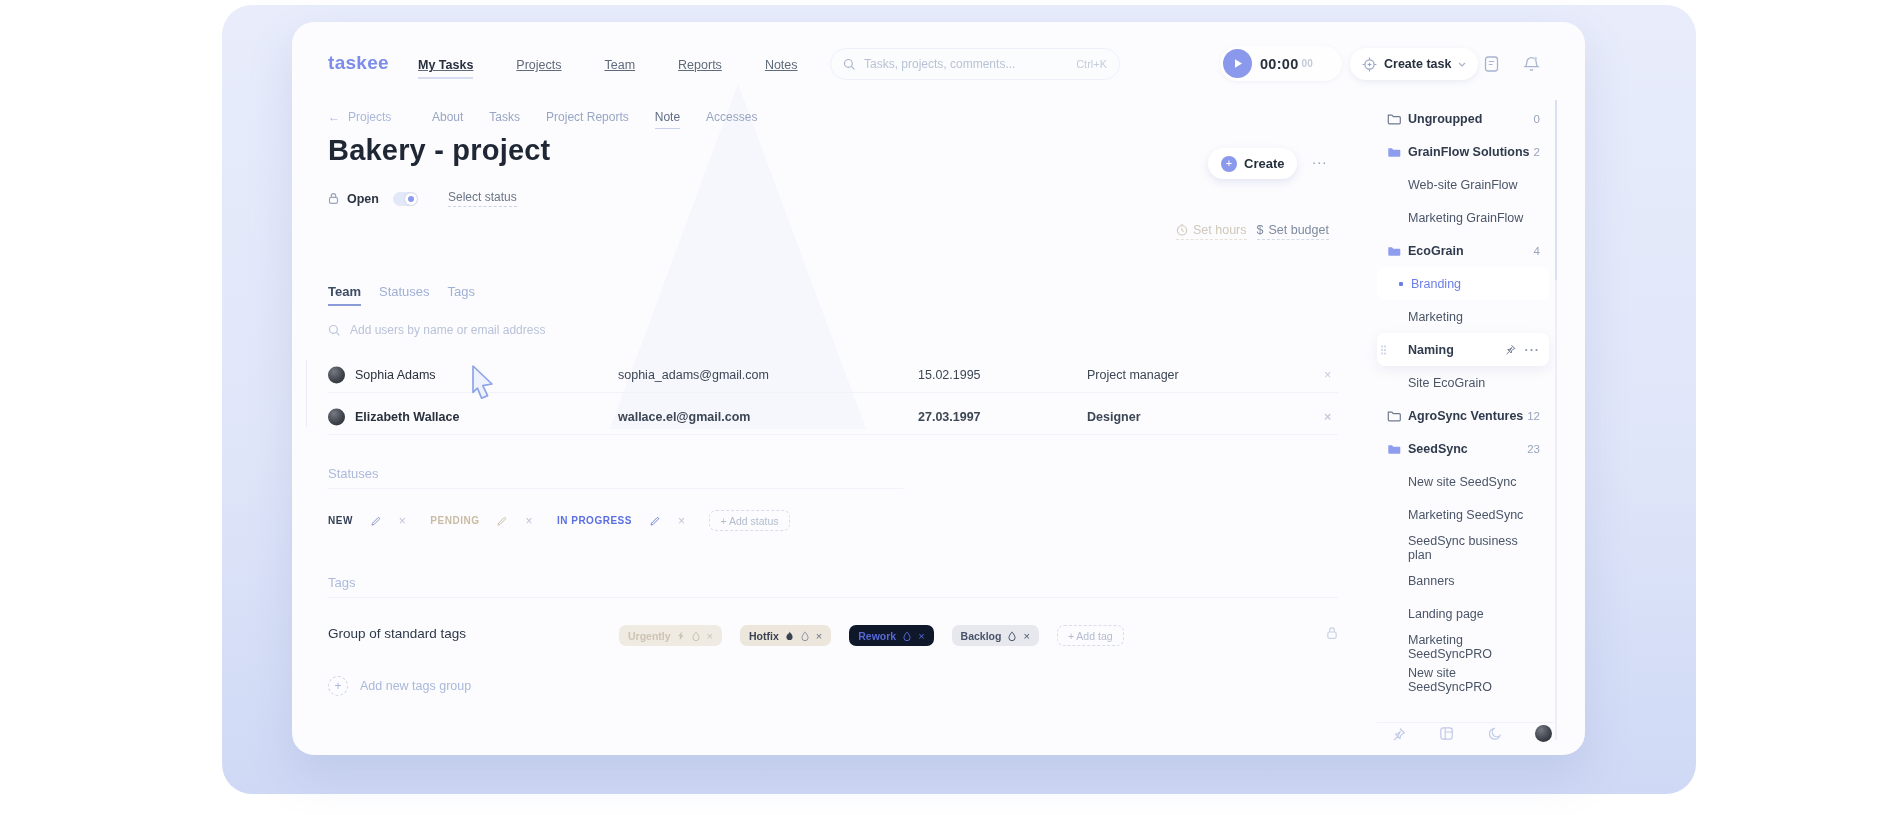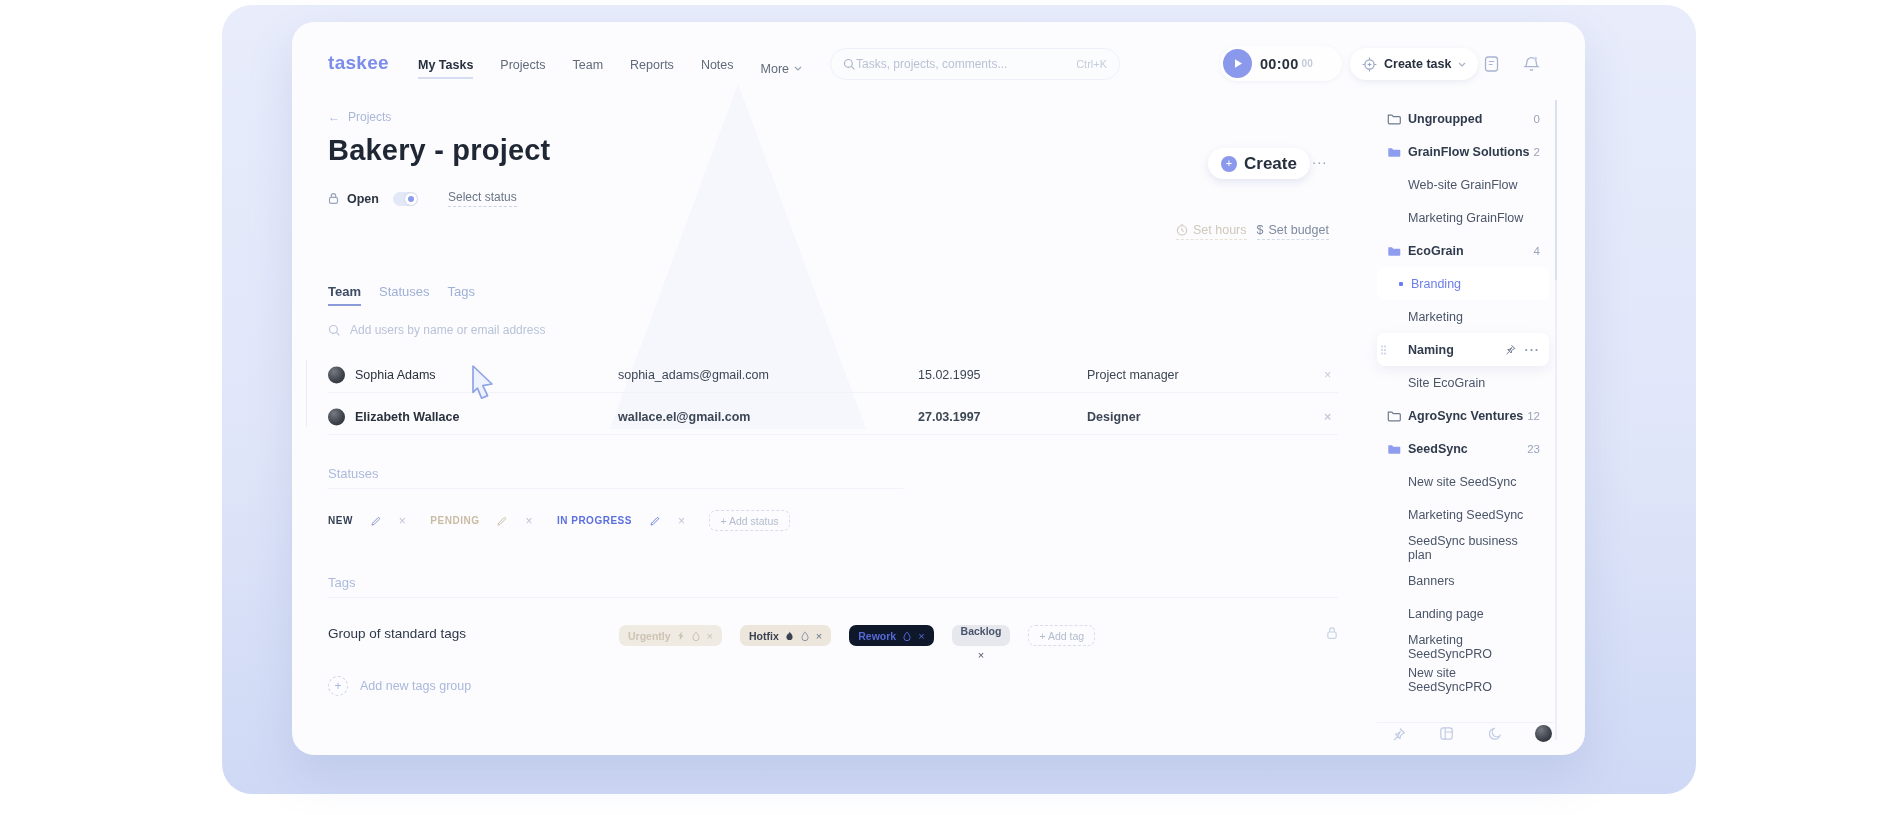--- a/index.html
+++ b/index.html
@@ -12,27 +12,27 @@
 
   .app { position:absolute; left:292px; top:22px; width:1293px; height:733px; background:#FCFCFE;
          border-radius:22px; box-shadow:0 20px 45px rgba(120,135,190,0.20); overflow:hidden; }
 
   .watermark { position:absolute; left:318px; top:62px; width:0; height:0;
                border-left:128px solid transparent; border-right:128px solid transparent;
                border-bottom:345px solid #F3F5FB; opacity:.8; }
 
   
   .logo { left:36px; top:30px; font-size:19px; font-weight:800; letter-spacing:.3px; color:#7C8CEA; }
-  .nav { left:126px; top:36px; display:flex; gap:27px; font-size:12.5px; color:#5F6B7A; }
+  .nav { left:126px; top:36px; display:flex; gap:43px; font-size:12.5px; color:#5F6B7A;text-decoration:underline; }
   .nav-item { cursor:default; white-space:nowrap; }
   .nav-item.active { color:#27303F; font-weight:700; border-bottom:2px solid #D6DDF0; padding-bottom:5px; }
   .nav-more { display:flex; align-items:center; gap:5px; }
 
   .hdr-search { left:538px; top:26px; width:290px; height:32px; border-radius:16px; background:#FBFCFE;
-                border:1px solid #EDF0F8; display:flex; align-items:center; padding:0 12px; }
+                border:1px solid #EDF0F8; display:flex; align-items:center; padding:0 12px; gap:8px; }
   .hdr-search input { border:0; outline:0; background:transparent; flex:1; font-size:12px; color:#5F6B7A; font-family:"Liberation Sans",sans-serif;}
   .hdr-search input::placeholder { color:#B9C2D4; }
   .shortcut { font-size:11px; color:#C5CCDA; }
 
   .timer { left:928px; top:24px; width:122px; height:35px; border-radius:18px; background:#FEFEFF;
            box-shadow:0 1px 4px rgba(150,160,200,.12); display:flex; align-items:center; padding:0 10px 0 3px; }
   .play-btn { width:29px; height:29px; border-radius:50%; background:#8B99EC; display:flex; align-items:center; justify-content:center; }
   .timer-time { margin-left:8px; font-size:14.5px; font-weight:700; color:#28303E; letter-spacing:.3px; }
   .timer-sec { margin-left:3px; font-size:10px; color:#C3CBDA; font-weight:700; align-self:center; }
 
@@ -45,21 +45,21 @@
   .crumbs { left:36px; top:88px; display:flex; align-items:center; gap:8px; font-size:12px; color:#A9B7D9; }
   .page-tabs { left:140px; top:88px; display:flex; gap:26px; font-size:12px; color:#98A6C4; }
   .page-tab.active { color:#5E6C85; border-bottom:1.5px solid #C8D2EC; padding-bottom:4px; }
 
   
   .title { left:36px; top:112px; font-size:29px; font-weight:700; color:#1F2734; letter-spacing:.2px; }
   .create-btn { left:916px; top:126px; height:31px; border-radius:16px; background:#fff;
                 box-shadow:0 3px 8px rgba(140,150,200,.22); display:flex; align-items:center; gap:7px; padding:0 13px; }
   .create-btn .plus-circle { width:16px; height:16px; border-radius:50%; background:#8B99EC; color:#fff; font-size:11px;
                              display:flex; align-items:center; justify-content:center; line-height:1; }
-  .create-btn .lbl { font-size:17px; font-weight:700; color:#27303F; }
+  .create-btn .lbl { font-size:13px; font-weight:700; color:#27303F; }
   .dots { left:1020px; top:128px; font-size:15px; color:#99A3B4; letter-spacing:1px; }
 
   .dashed { border-bottom:1px dashed #C9D2E6; padding-bottom:2px; }
   .row-line { display:flex; align-items:center; }
   .status-row { left:36px; top:168px; gap:8px; }
   .open-lbl { font-size:12.5px; font-weight:700; color:#2B3442; margin-right:6px; }
   .toggle { width:25px; height:14px; border-radius:8px; background:#E3E8F8; position:relative; }
   .toggle .knob { position:absolute; right:1px; top:1px; width:12px; height:12px; border-radius:50%; background:#fff;
                   box-shadow:0 0 2px rgba(60,70,110,.25); display:flex; align-items:center; justify-content:center; }
   .toggle .knob::after { content:""; width:6px; height:6px; border-radius:50%; background:#8B9AEC; }
@@ -200,20 +200,27 @@
       <path d="M8.5 2.6 a4.7 4.7 0 0 0 -4.7 4.7 c0 3.2 -1.6 4.3 -1.6 4.3 h12.6 c0 0 -1.6 -1.1 -1.6 -4.3 A4.7 4.7 0 0 0 8.5 2.6 Z" stroke="#A7B3CF" stroke-width="1.3" fill="none"></path>
       <path d="M7 14.3 a1.6 1.6 0 0 0 3 0" stroke="#A7B3CF" stroke-width="1.3" fill="none"></path>
       <circle cx="12.6" cy="3.2" r="1.5" fill="#C9D2EA"></circle>
     </svg>
   </div>
 
   <div class="abs crumbs">
     <span>←</span>
     <span>Projects</span>
   </div>
+  <div class="abs page-tabs">
+    <span class="page-tab">About</span>
+    <span class="page-tab">Tasks</span>
+    <span class="page-tab">Project Reports</span>
+    <span class="page-tab active">Note</span>
+    <span class="page-tab">Accesses</span>
+  </div>
 
   <h1 class="abs title">Bakery - project</h1>
 
   <div class="abs create-btn">
     <span class="plus-circle">+</span>
     <span class="lbl">Create</span>
   </div>
   <div class="abs dots">...</div>
 
   <div class="abs row-line status-row">
@@ -331,21 +338,21 @@
         </svg>
       <span class="x" style="color:#6A7386">×</span>
     </span>
     <span class="tchip" style="background:#0f172a; color:#5568D6;">
       <span>Rework</span>
       <svg width="10" height="10" viewBox="0 0 10 10">
           <path d="M5 0.9 C5 0.9 1.9 4.6 1.9 6.6 a3.1 3.1 0 0 0 6.2 0 C8.1 4.6 5 0.9 5 0.9 Z" stroke="currentColor" stroke-width="1" fill="none"></path>
         </svg>
       <span class="x">×</span>
     </span>
-    <span class="tchip" style="background:#E6E8ED; color:#49536A;flex-direction:column;">
+    <span class="tchip" style="background:#E6E8ED; color:#49536A;">
       <span>Backlog</span>
       <svg width="10" height="10" viewBox="0 0 10 10">
           <path d="M5 0.9 C5 0.9 1.9 4.6 1.9 6.6 a3.1 3.1 0 0 0 6.2 0 C8.1 4.6 5 0.9 5 0.9 Z" stroke="currentColor" stroke-width="1" fill="none"></path>
         </svg>
       <span class="x">×</span>
     </span>
     <span class="add-pill">+ Add tag</span>
   </div>
 
   <svg class="abs" style="left:1034px; top:604px;" width="12" height="14" viewBox="0 0 12 14">

